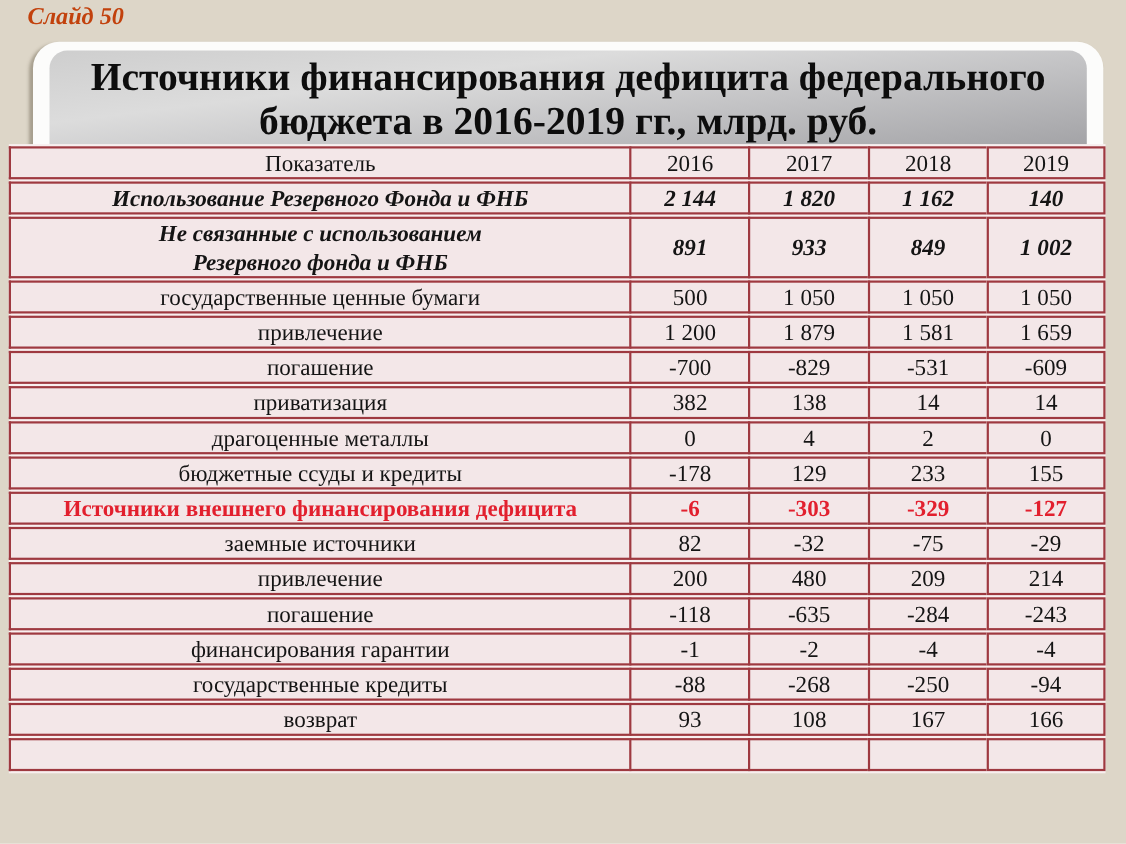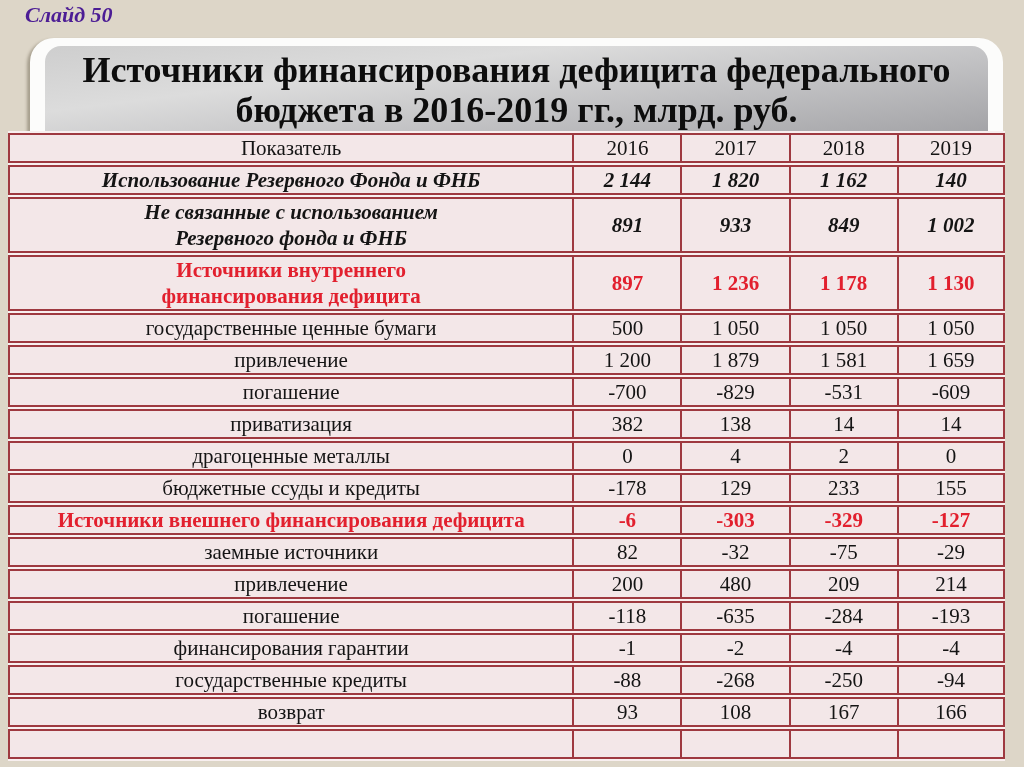--- a/index.html
+++ b/index.html
@@ -7,21 +7,21 @@
     position:relative;
     width:1024px;height:767px;
     overflow:hidden;
     background:#ddd6c8;
     font-family:"Liberation Serif","DejaVu Serif",serif;
     color:#141414;
   }
   .slide-label{
     position:absolute;left:25px;top:2px;
     font-size:22px;font-weight:700;font-style:italic;
-    color:#4c1d95;
+    color:#c2410c;
   }
   .panel-white{
     position:absolute;left:30px;top:38px;width:973px;height:122px;
     background:#fcfcfb;border-radius:24px;
     box-shadow:-3px 2px 3px rgba(100,90,70,.45);
   }
   .panel-gray{
     position:absolute;left:15px;top:8px;right:15px;bottom:-4px;
     border-radius:16px 16px 0 0;
     background:linear-gradient(to bottom right,#cecece 0%,#dcdcdc 28%,#c2c2c4 55%,#96969a 100%);
@@ -96,28 +96,20 @@
           <td>140</td>
         </tr>
         <tr class="bold-italic">
           <td>Не связанные с использованием
 Резервного фонда и ФНБ</td>
           <td>891</td>
           <td>933</td>
           <td>849</td>
           <td>1 002</td>
         </tr>
-        <tr class="red-bold">
-          <td>Источники внутреннего
-финансирования дефицита</td>
-          <td>897</td>
-          <td>1 236</td>
-          <td>1 178</td>
-          <td>1 130</td>
-        </tr>
         <tr class="normal">
           <td>государственные ценные бумаги</td>
           <td>500</td>
           <td>1 050</td>
           <td>1 050</td>
           <td>1 050</td>
         </tr>
         <tr class="normal">
           <td>привлечение</td>
           <td>1 200</td>
@@ -172,21 +164,21 @@
           <td>200</td>
           <td>480</td>
           <td>209</td>
           <td>214</td>
         </tr>
         <tr class="normal">
           <td>погашение</td>
           <td>-118</td>
           <td>-635</td>
           <td>-284</td>
-          <td>-193</td>
+          <td>-243</td>
         </tr>
         <tr class="normal">
           <td>финансирования гарантии</td>
           <td>-1</td>
           <td>-2</td>
           <td>-4</td>
           <td>-4</td>
         </tr>
         <tr class="normal">
           <td>государственные кредиты</td>

